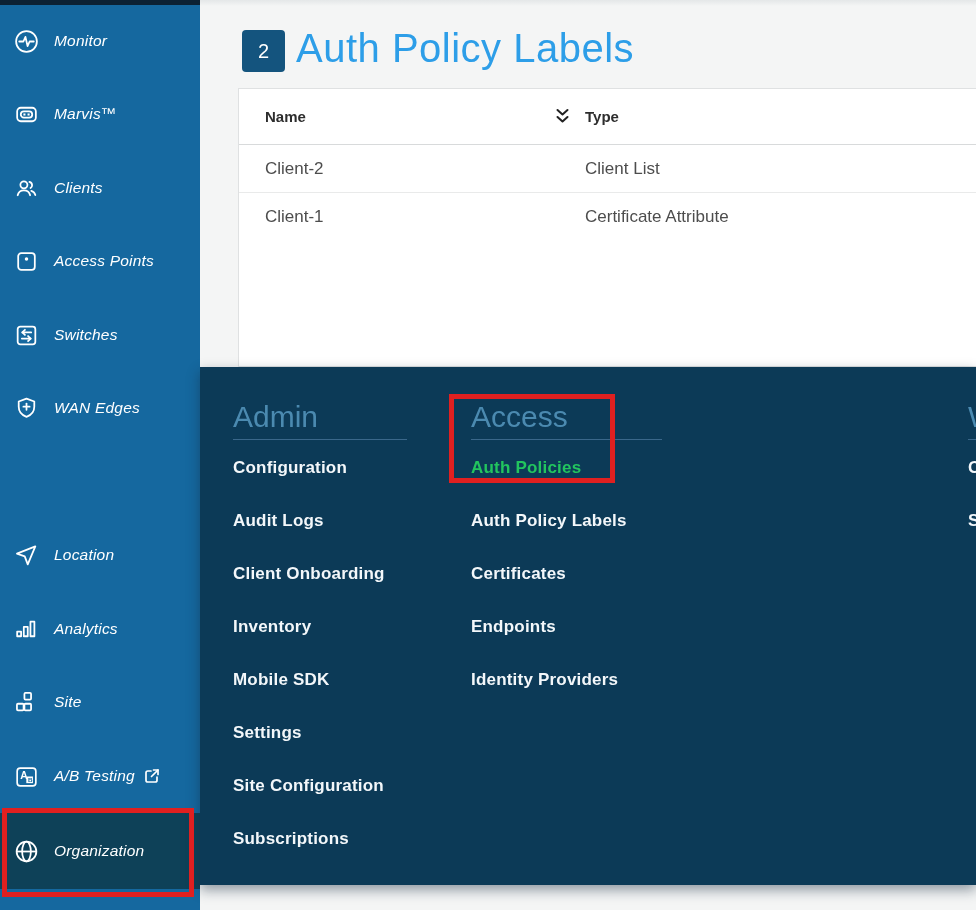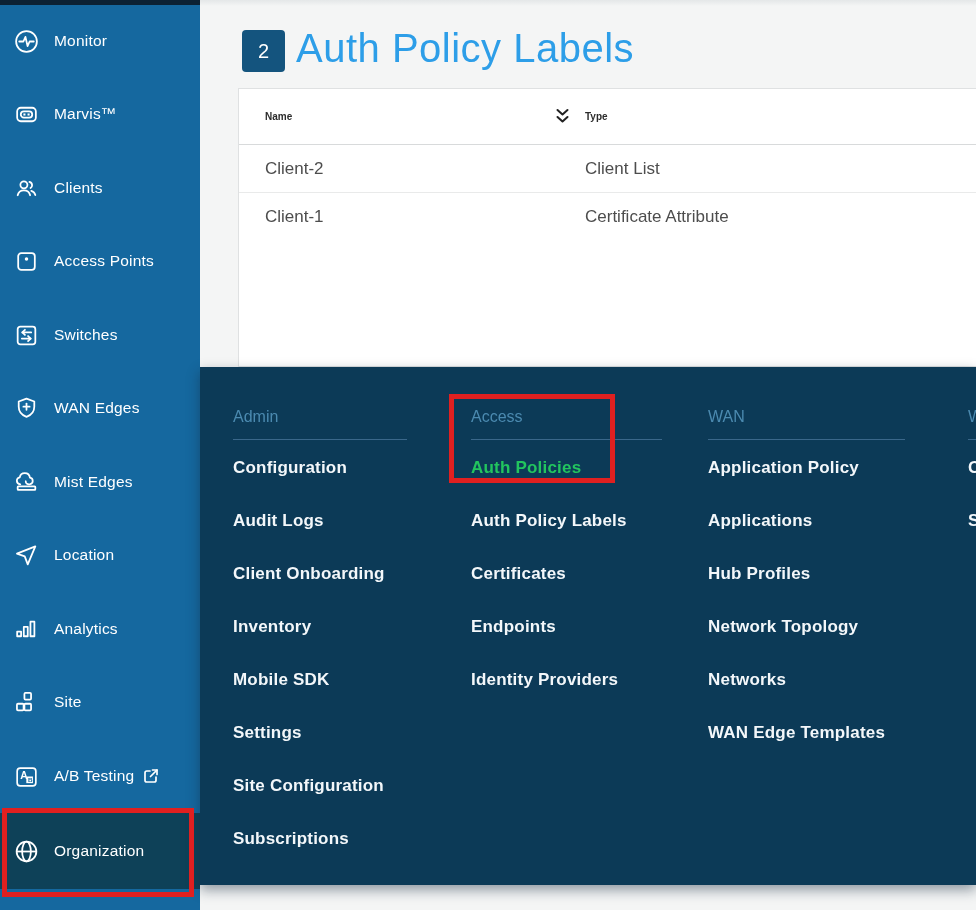--- a/index.html
+++ b/index.html
@@ -4,43 +4,43 @@
 <style>
   html,body{margin:0;padding:0;}
   body{font-family:"Liberation Sans","DejaVu Sans",sans-serif;background:#f4f5f5;}
   .screen{position:relative;width:976px;height:910px;overflow:hidden;background:#f4f5f5;}
 
   
   .sidebar{position:absolute;left:0;top:0;width:200px;height:910px;background:#15689f;z-index:3;}
   .sidebar-top-strip{position:absolute;left:0;top:0;width:200px;height:5px;background:#0c2133;}
   .side-item{position:absolute;left:0;width:200px;height:72px;display:flex;align-items:center;cursor:pointer;}
   .side-item .sicon{margin-left:13px;width:27px;height:27px;flex:0 0 27px;display:flex;align-items:center;justify-content:center;}
-  .side-item .slabel{margin-left:14px;color:#fff;font-size:15.5px;letter-spacing:.2px;white-space:nowrap;}
+  .side-item .slabel{margin-left:14px;color:#fff;font-size:15.5px;letter-spacing:.2px;white-space:nowrap;font-style:italic;}
   .side-item.selected{background:#0e4158;height:76px;}
   .side-item .ext{margin-left:8px;display:flex;align-items:center;}
 
   
   .content{position:absolute;left:200px;top:0;right:0;height:910px;background:#f4f5f5;z-index:1;}
   .content-top-strip{position:absolute;left:0;top:0;right:0;height:6px;background:linear-gradient(#e4e7e8,#f4f5f5);}
   .count-badge{position:absolute;left:42px;top:30px;width:43px;height:42px;background:#14547e;border-radius:4px;color:#fff;font-size:20px;display:flex;align-items:center;justify-content:center;}
   .page-title{position:absolute;left:96px;top:26px;margin:0;font-size:40px;font-weight:300;color:#2d9ee8;white-space:nowrap;letter-spacing:.5px;}
   .card{position:absolute;left:38px;top:88px;right:-2px;height:279px;background:#fff;border:1px solid #dfe1e2;box-sizing:border-box;}
   .thead{height:56px;border-bottom:1px solid #d8dadb;display:flex;align-items:center;padding-left:26px;box-sizing:border-box;}
-  .thead .th{font-size:10px;font-weight:bold;color:#2d2d2d;}
+  .thead .th{font-size:15px;font-weight:bold;color:#2d2d2d;}
   .thead .th.name{width:288px;}
   .thead .sort-icon{width:20px;display:flex;align-items:center;margin-right:12px;cursor:pointer;}
   .trow{height:48px;display:flex;align-items:center;padding-left:26px;box-sizing:border-box;cursor:pointer;}
   .trow.rule{border-bottom:1px solid #e9eaea;}
   .trow .td{font-size:17px;color:#4d4d4d;}
   .trow .td.name{width:320px;}
 
   
   .mega{position:absolute;left:200px;top:367px;right:0;height:518px;background:#0c3a57;z-index:5;box-shadow:0 5px 12px rgba(20,40,60,.45);}
   .mcol{position:absolute;top:0;height:100%;width:225px;}
-  .mhead{position:absolute;top:37px;left:0;font-size:16px;line-height:26px;color:#4b8ab0;white-space:nowrap;}
+  .mhead{position:absolute;top:37px;left:0;font-size:30px;line-height:26px;color:#4b8ab0;white-space:nowrap;}
   .mline{position:absolute;top:72px;left:0;height:0;border-top:1px solid #3a678a;}
   .mitem{position:absolute;left:0;font-size:17px;font-weight:bold;line-height:22px;color:#f3f7fa;white-space:nowrap;cursor:pointer;letter-spacing:.2px;}
   .mitem.current{color:#22c55e;}
 
   
   .redbox{position:absolute;border:5px solid #e02020;box-sizing:border-box;z-index:9;}
   .redbox.access{left:449px;top:394px;width:166px;height:89px;}
   .redbox.org{left:2px;top:808px;width:192px;height:89px;}
 
   svg{display:block;}
@@ -114,29 +114,20 @@
             <rect x="4.5" y="4.5" width="17" height="17" rx="2.5"></rect>
             <line x1="17.5" y1="10" x2="9" y2="10"></line>
             <polyline points="11.5,7.5 9,10 11.5,12.5"></polyline>
             <line x1="8.5" y1="16" x2="17" y2="16"></line>
             <polyline points="14.5,13.5 17,16 14.5,18.5"></polyline>
           </svg>
       </span>
       <span class="slabel">Switches</span>
     </div>
 
-    <div class="side-item" style="top:446px">
-      <span class="sicon">
-        <svg width="27" height="27" viewBox="0 0 26 26" fill="none" stroke="#fff" stroke-width="1.7" stroke-linecap="round" stroke-linejoin="round">
-            <path d="M7,14.8 C5.1,14.5 3.7,13.1 3.7,11.3 C3.7,9.6 4.9,8.3 6.5,8 C6.9,5.7 8.9,4 11.3,4 C13.9,4 16,5.9 16.3,8.4 C17.8,8.6 19,9.9 19,11.5 C19,13 17.9,14.2 16.5,14.6 C14.2,15.2 12,13.8 12.3,11.8"></path>
-            <rect x="4.5" y="16.8" width="17" height="3.4" rx="0.6"></rect>
-          </svg>
-      </span>
-      <span class="slabel">Mist Edges</span>
-    </div>
 
     <div class="side-item" style="top:519px">
       <span class="sicon">
         <svg width="27" height="27" viewBox="0 0 26 26" fill="none" stroke="#fff" stroke-width="1.7" stroke-linejoin="round">
             <path d="M3.8,11.2 L21.5,4.2 L14.2,21.5 L11.3,13.9 Z"></path>
           </svg>
       </span>
       <span class="slabel">Location</span>
     </div>
 
@@ -239,30 +230,20 @@
     <div class="mcol" style="left:271px">
       <div class="mhead">Access</div>
       <div class="mline" style="width:191px"></div>
       <div class="mitem current" style="top:90px">Auth Policies</div>
       <div class="mitem" style="top:143px">Auth Policy Labels</div>
       <div class="mitem" style="top:196px">Certificates</div>
       <div class="mitem" style="top:249px">Endpoints</div>
       <div class="mitem" style="top:302px">Identity Providers</div>
     </div>
 
-    <div class="mcol" style="left:508px">
-      <div class="mhead">WAN</div>
-      <div class="mline" style="width:197px"></div>
-      <div class="mitem" style="top:90px">Application Policy</div>
-      <div class="mitem" style="top:143px">Applications</div>
-      <div class="mitem" style="top:196px">Hub Profiles</div>
-      <div class="mitem" style="top:249px">Network Topology</div>
-      <div class="mitem" style="top:302px">Networks</div>
-      <div class="mitem" style="top:355px">WAN Edge Templates</div>
-    </div>
 
     <div class="mcol" style="left:768px;width:60px">
       <div class="mhead">W</div>
       <div class="mline" style="width:60px"></div>
       <div class="mitem" style="top:90px">C</div>
       <div class="mitem" style="top:143px">S</div>
     </div>
   </div>
 
   <div class="redbox access"></div>

